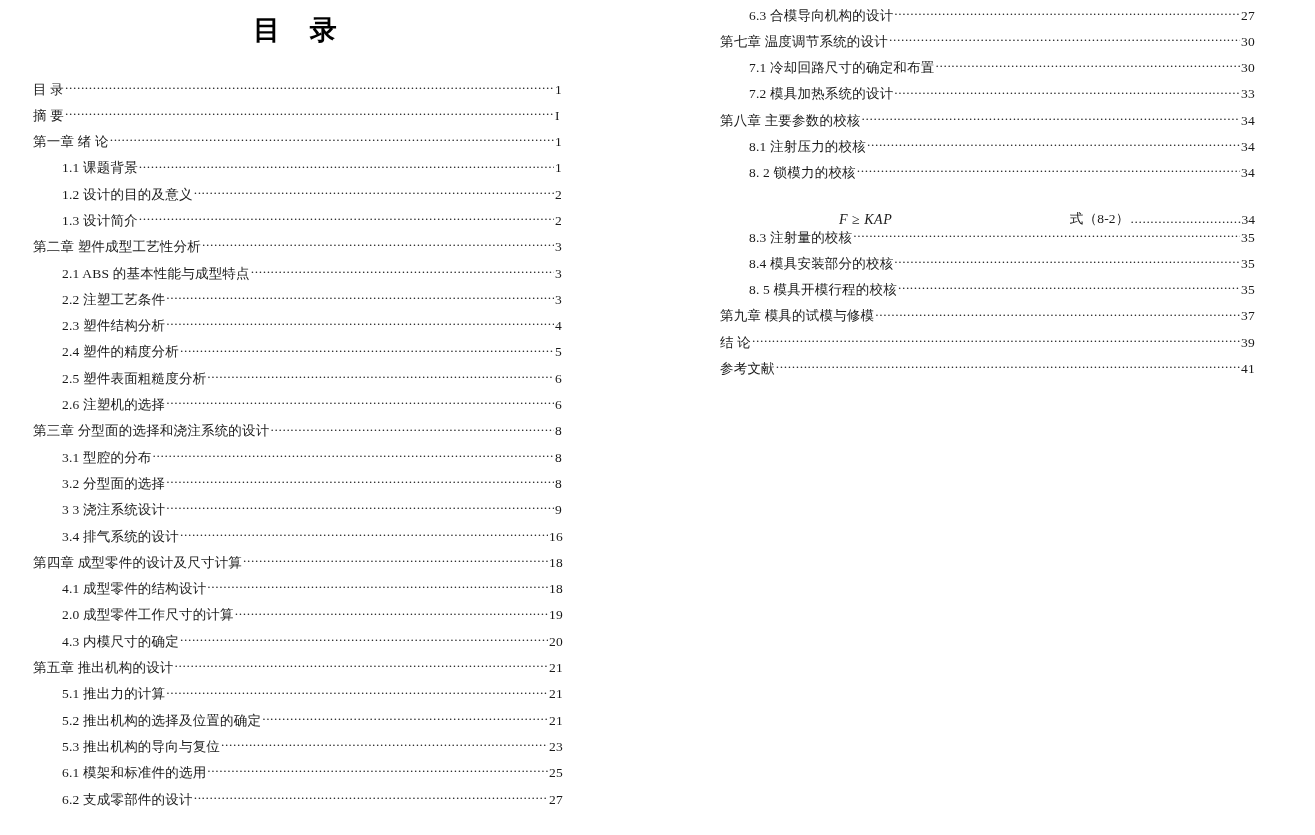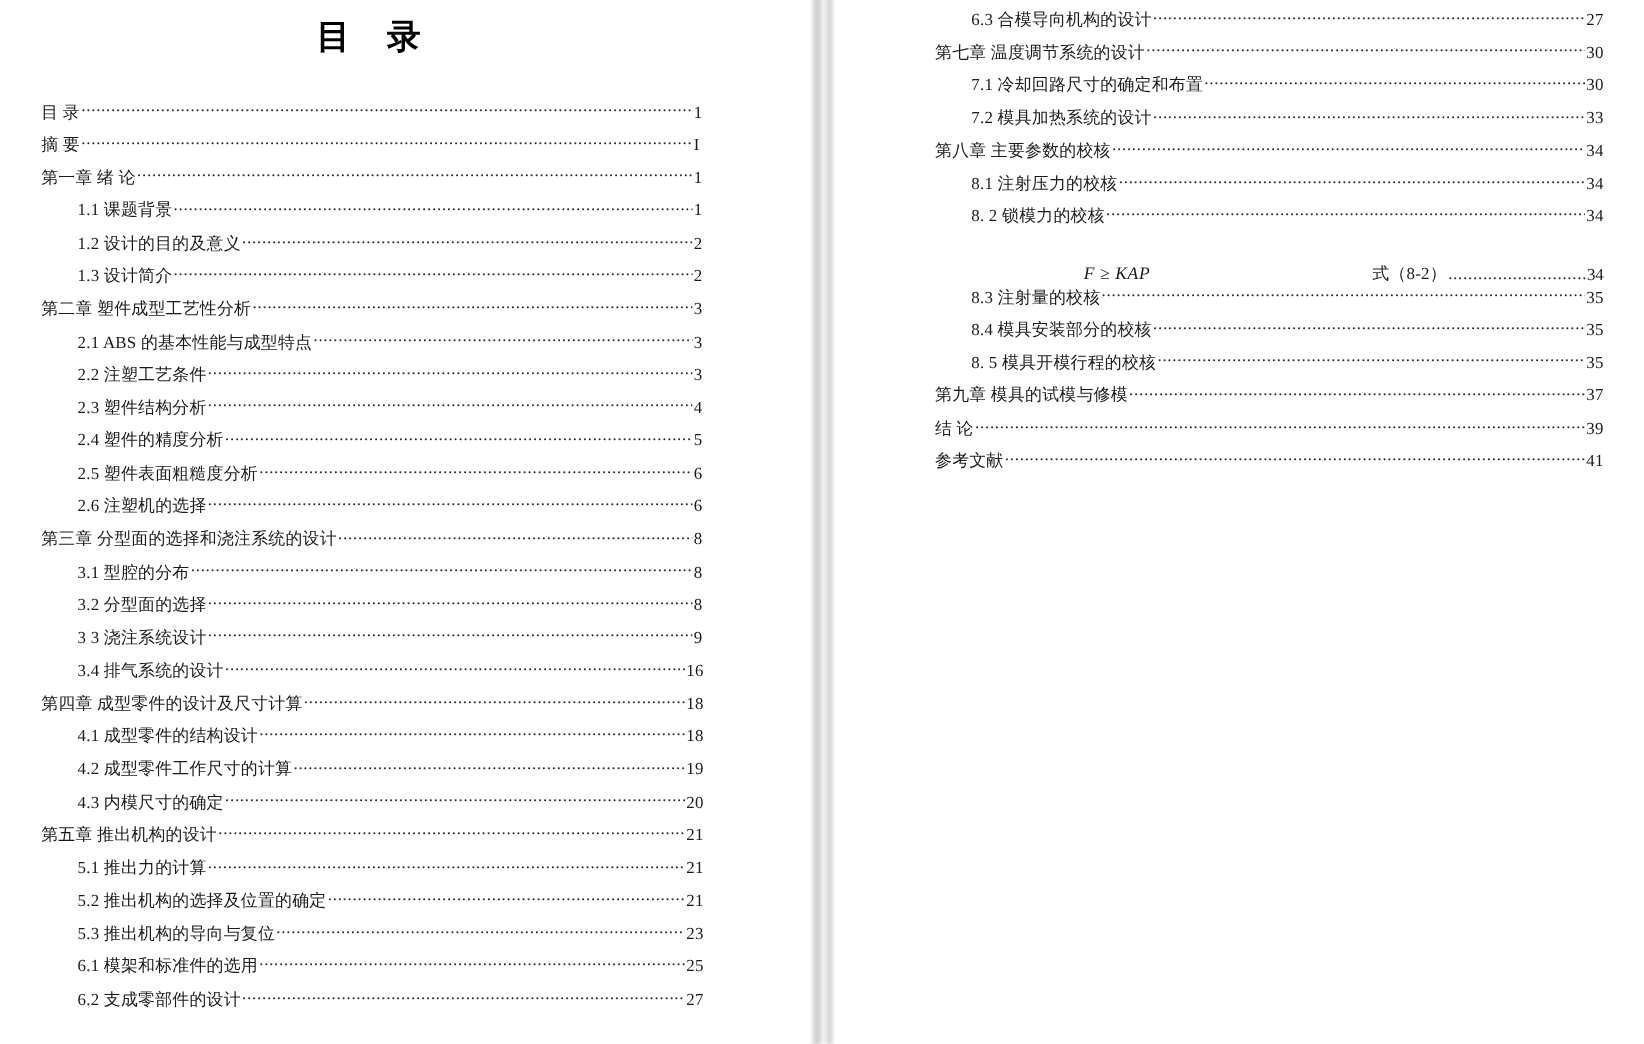--- a/index.html
+++ b/index.html
@@ -26,21 +26,21 @@
 
   
   .page {
     position: absolute;
     top: 0;
     height: 835px;
     background: #ffffff;
     box-sizing: border-box;
   }
   .page-left  { left: 0;   width: 525px; }
-  .page-right { left: 668px; width: 565px; }
+  .page-right { left: 640px; width: 565px; }
 
   
   .gutter {
     position: absolute;
     top: 0;
     left: 648px;
     width: 21px;
     height: 835px;
     background: linear-gradient(to right,
         #ffffff 0%,
@@ -282,21 +282,21 @@
           <span class="label">第四章 成型零件的设计及尺寸计算</span>
           <span class="leader"></span>
           <span class="pageno">18</span>
         </div>
         <div class="toc-row lvl-2">
           <span class="label">4.1 成型零件的结构设计</span>
           <span class="leader"></span>
           <span class="pageno">18</span>
         </div>
         <div class="toc-row lvl-2">
-          <span class="label">4.2 成型零件工作尺寸的计算</span>
+          <span class="label">2.0 成型零件工作尺寸的计算</span>
           <span class="leader"></span>
           <span class="pageno">19</span>
         </div>
         <div class="toc-row lvl-2">
           <span class="label">4.3 内模尺寸的确定</span>
           <span class="leader"></span>
           <span class="pageno">20</span>
         </div>
         <div class="toc-row lvl-1">
           <span class="label">第五章 推出机构的设计</span>

